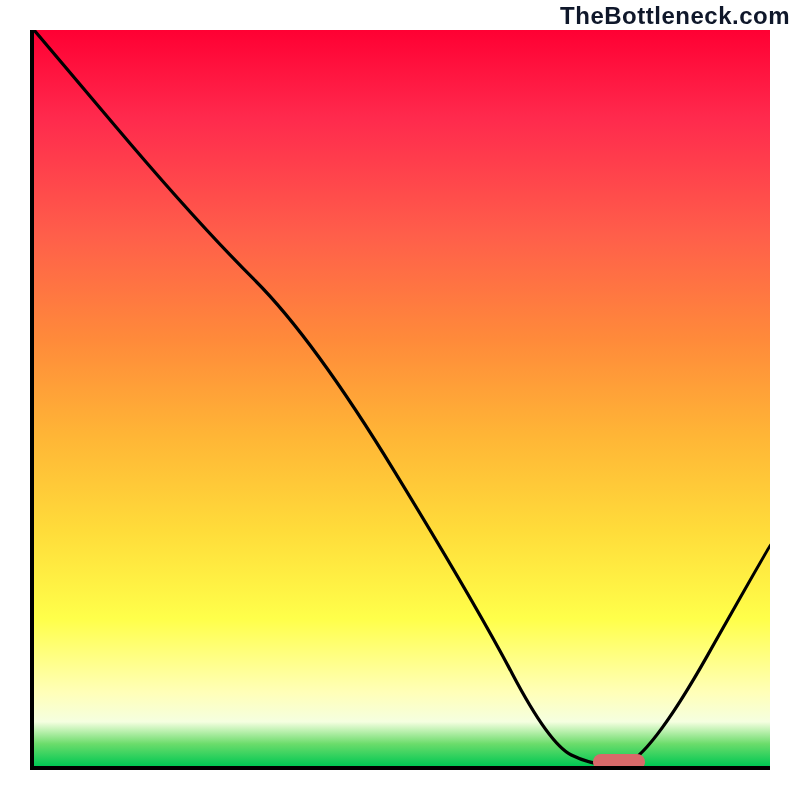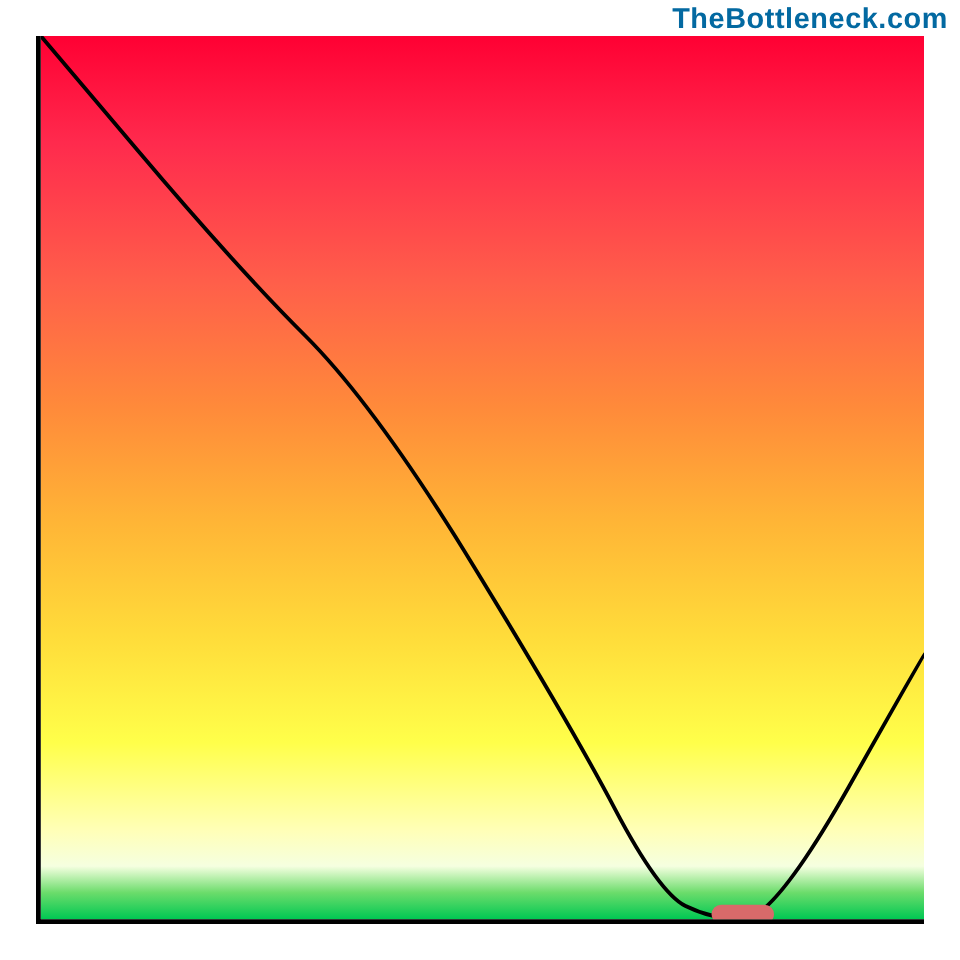--- a/index.html
+++ b/index.html
@@ -14,21 +14,21 @@
     position: relative;
     width: 800px;
     height: 800px;
   }
   .watermark {
     position: absolute;
     top: 2px;
     right: 10px;
     font-size: 24px;
     font-weight: bold;
-    color: #0369a1;
+    color: #0f172a;
     letter-spacing: 0.5px;
   }
   .plot {
     position: absolute;
     left: 30px;
     top: 30px;
     width: 740px;
     height: 740px;
     border-left: 4px solid #000;
     border-bottom: 4px solid #000;

